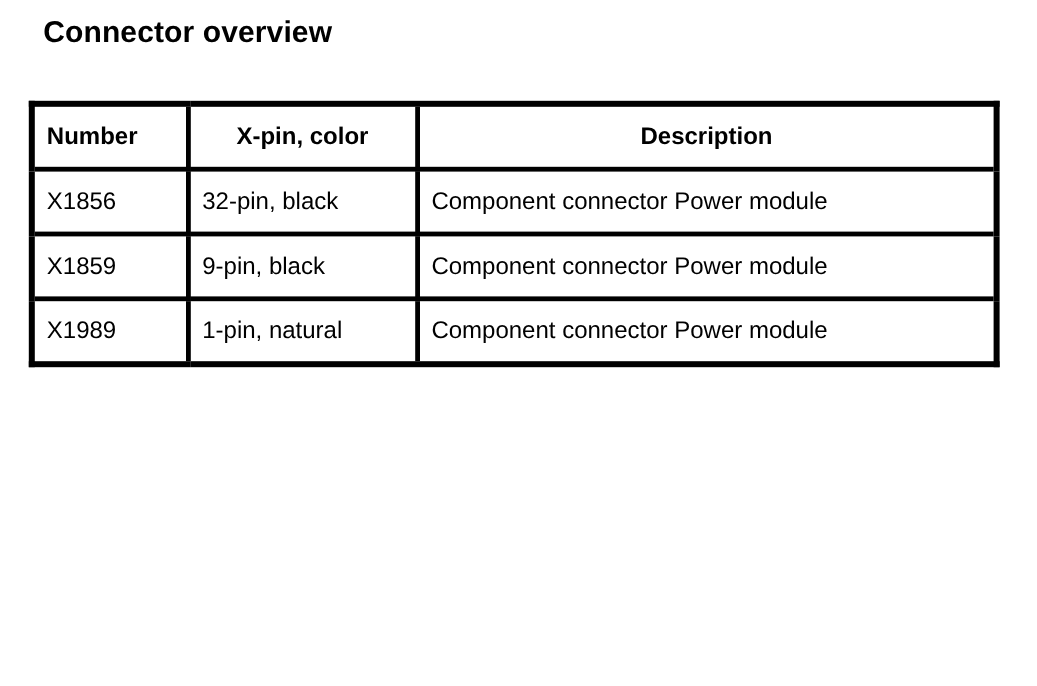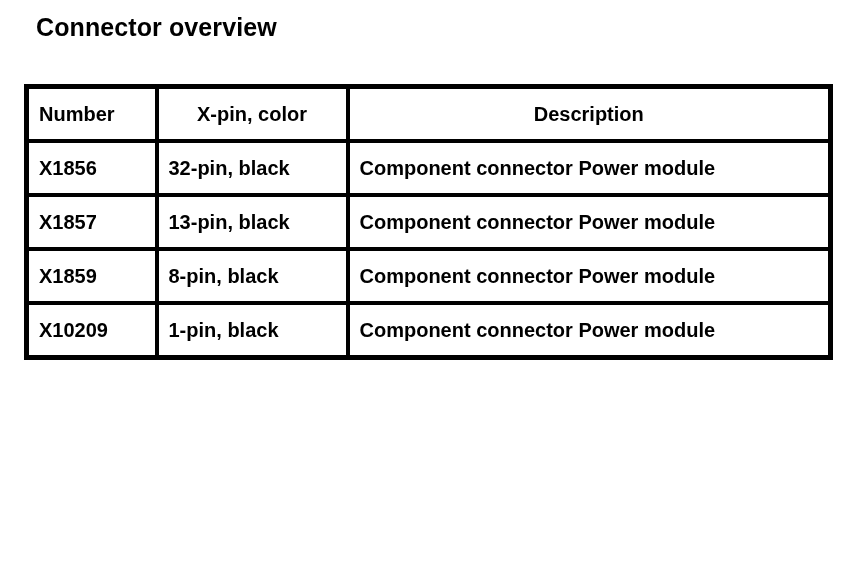--- a/index.html
+++ b/index.html
@@ -60,21 +60,21 @@
     vertical-align: middle;
     white-space: nowrap;
     overflow: hidden;
   }
   table.conn-table th {
     font-weight: bold;
   }
   table.conn-table th.th-number { text-align: left; }
   table.conn-table th.th-pin    { }
   table.conn-table th.th-desc   { text-align: center; }
-  table.conn-table td           { font-weight: bold; text-align: left; }
+  table.conn-table td           { font-weight: normal; text-align: left; }
 
   
   table.conn-table {
     outline: 0;
     border-radius: 22px;
   }
   .table-wrap {
     border: 0;
   }
   table.conn-table tr:first-child th { border-top-width: 5px; }
@@ -105,31 +105,26 @@
           <th class="th-desc">Description</th>
         </tr>
       </thead>
       <tbody>
         <tr>
           <td>X1856</td>
           <td>32-pin, black</td>
           <td>Component connector Power module</td>
         </tr>
         <tr>
-          <td>X1857</td>
-          <td>13-pin, black</td>
+          <td>X1859</td>
+          <td>9-pin, black</td>
           <td>Component connector Power module</td>
         </tr>
         <tr>
-          <td>X1859</td>
-          <td>8-pin, black</td>
-          <td>Component connector Power module</td>
-        </tr>
-        <tr>
-          <td>X10209</td>
-          <td>1-pin, black</td>
+          <td>X1989</td>
+          <td>1-pin, natural</td>
           <td>Component connector Power module</td>
         </tr>
       </tbody>
     </table>
   </div>
 
 </div>
 
 </body></html>

